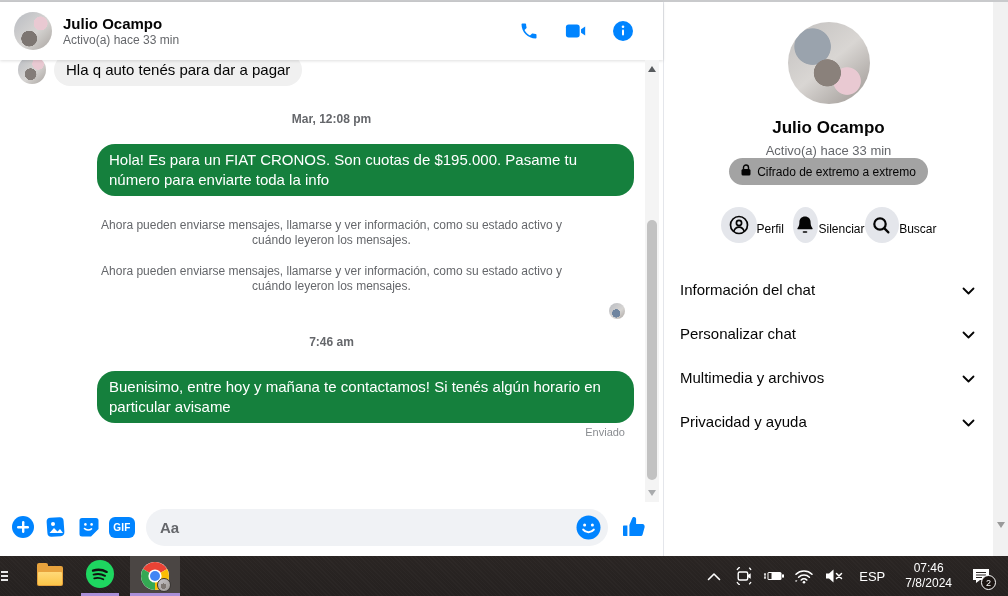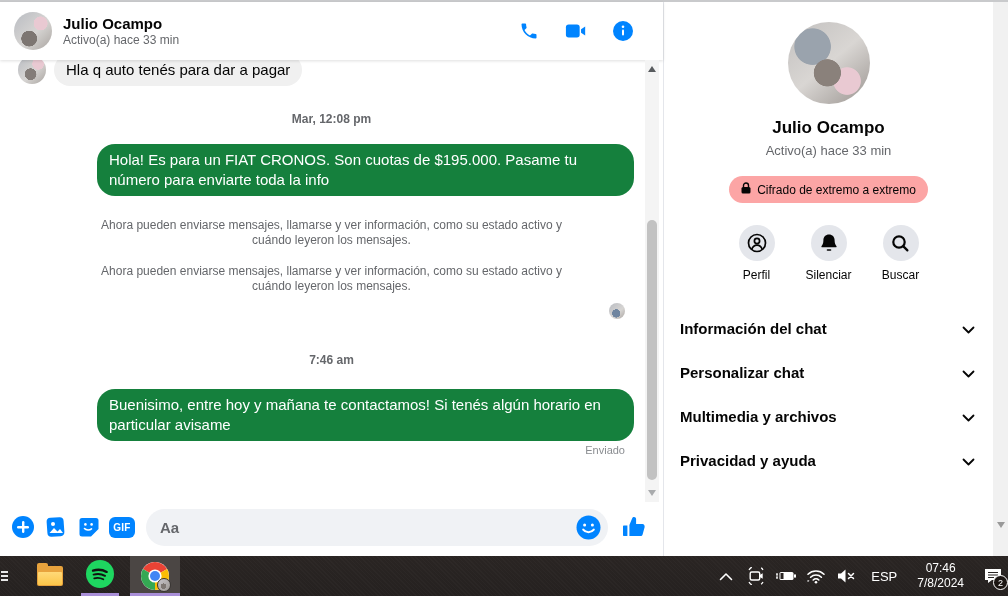--- a/index.html
+++ b/index.html
@@ -27,21 +27,21 @@
   .row { display:flex; align-items:flex-end; }
   .msg-avatar { width:28px; height:28px; border-radius:50%; margin:0 8px 2px 18px; flex:0 0 auto;
     background:radial-gradient(circle at 45% 65%, #837c78 0 24%, transparent 25%),
                radial-gradient(circle at 72% 28%, #e9c9d2 0 20%, transparent 21%),
                linear-gradient(135deg,#b9bcc2 0%, #d7d5d3 55%, #a9a4a0 100%); }
   .bubble { padding:6px 12px; border-radius:18px; line-height:20px; max-width:537px; }
   .bubble.gray { background:#f0f0f0; color:#050505; }
   .bubble.blue { background:#15803d; color:#fff; }
   .row.first { margin-top:-6px; }
   .ts { text-align:center; color:#65676b; font-size:12px; font-weight:600; }
-  .ts1 { margin-top:26px; } .ts2 { margin-top:34px; }
+  .ts1 { margin-top:26px; } .ts2 { margin-top:16px; }
   .sent { margin-left:auto; margin-right:29px; }
   .sent1 { margin-top:18px; } .sent2 { margin-top:22px; }
   .system { width:472px; margin:22px auto 0; text-align:center; font-size:12px; line-height:15px; color:#65676b; }
   .system2 { margin-top:16px; }
   .row2 { margin-top:18px; }
   .seen-avatar { width:16px; height:16px; border-radius:50%; margin:9px 38px 0 auto;
     background:radial-gradient(circle at 45% 65%, #6f85a0 0 30%, transparent 31%),
                linear-gradient(135deg,#b9bcc2 0%, #d7d5d3 60%, #a9a4a0 100%); }
   .delivery { text-align:right; margin:3px 38px 0 auto; font-size:11px; color:#8a8d91; }
 
@@ -65,27 +65,27 @@
 
   
   .sidebar { width:329px; height:554px; background:#fff; display:flex; flex-direction:column; align-items:center; padding-top:20px; overflow:hidden; }
   .sb-avatar { width:82px; height:82px; border-radius:50%;
     background:radial-gradient(circle at 48% 62%, #8a817b 0 20%, transparent 21%),
                radial-gradient(circle at 30% 30%, #9aa3ad 0 22%, transparent 23%),
                radial-gradient(circle at 72% 72%, #e9c9d2 0 16%, transparent 17%),
                linear-gradient(140deg,#c2c0bf 0%, #d9d6d3 50%, #9b9591 100%); }
   .sb-name { margin-top:14px; font-size:17px; font-weight:700; color:#050505; }
   .sb-status { margin-top:5px; font-size:13px; color:#65676b; }
-  .enc-badge { margin-top:18px; display:inline-flex; align-items:center; gap:6px; background:#fca5a5; border-radius:15px; padding:6px 12px; font-size:12px; color:#050505; cursor:pointer; }
+  .enc-badge { display:inline-flex; align-items:center; gap:6px; background:#a3a3a3; border-radius:15px; padding:6px 12px; font-size:12px; color:#050505; cursor:pointer; }
   .sb-actions { margin-top:22px; display:flex; }
-  .sb-action { width:72px; display:flex; flex-direction:column; align-items:center; cursor:pointer; }
+  .sb-action { width:72px; display:flex; flex-direction:row; align-items:center; cursor:pointer; }
   .sb-action-circle { width:36px; height:36px; border-radius:50%; background:#e4e6eb; display:flex; align-items:center; justify-content:center; }
   .sb-action-label { margin-top:7px; font-size:12px; color:#050505; }
   .sb-sections { margin-top:24px; width:100%; }
-  .sb-section { height:44px; display:flex; align-items:center; justify-content:space-between; padding:0 18px 0 16px; font-size:15px; font-weight:700; color:#050505; cursor:pointer; }
+  .sb-section { height:44px; display:flex; align-items:center; justify-content:space-between; padding:0 18px 0 16px; font-size:15px; font-weight:400; color:#050505; cursor:pointer; }
 
   
   .win-scrollbar { width:15px; height:554px; background:#f1f1f1; position:relative; }
   .win-sb-down { position:absolute; bottom:28px; left:0; width:15px; display:flex; justify-content:center; }
   .tri-down2 { width:0; height:0; border-left:4px solid transparent; border-right:4px solid transparent; border-top:6px solid #9a9a9a; }
 
   
   .taskbar { position:absolute; left:0; bottom:0; width:1008px; height:40px; background:
       repeating-linear-gradient(45deg, rgba(255,255,255,.02) 0 1px, transparent 1px 3px),
       linear-gradient(#2a2523,#252120); display:flex; align-items:stretch; }
@@ -96,21 +96,21 @@
   .tb-btn.active { background:#4b4644; }
   .tb-underline { position:absolute; bottom:0; left:3px; right:3px; height:3px; background:#a98fd8; }
   .tb-btn.active .tb-underline { left:0; right:0; }
   
   .folder { position:relative; width:26px; height:20px; }
   .folder .back { position:absolute; inset:0; background:#e8a33d; border-radius:2px; }
   .folder .tab { position:absolute; top:-3px; left:0; width:11px; height:5px; background:#e8a33d; border-radius:2px 2px 0 0; }
   .folder .front { position:absolute; left:1px; right:1px; bottom:1px; height:13px; background:linear-gradient(#ffd978,#fcc64a); border-radius:1px; }
   .folder .band { position:absolute; left:4px; right:4px; bottom:5px; height:5px; background:#6ab1e8; border-radius:1px; }
 
-  .tb-right { margin-left:auto; display:flex; align-items:center; gap:8px; padding-right:0; color:#fff; }
+  .tb-right { margin-left:auto; display:flex; align-items:center; gap:8px; padding-right:12px; color:#fff; }
   .tray-ico { width:22px; height:40px; display:flex; align-items:center; justify-content:center; cursor:pointer; }
   .tray-lang { font-size:13px; padding:0 6px; cursor:pointer; }
   .tray-clock { text-align:center; font-size:12px; line-height:15px; padding:0 6px; cursor:pointer; white-space:nowrap; }
   .action-center { position:relative; width:30px; height:40px; display:flex; align-items:center; justify-content:center; cursor:pointer; }
   .ac-badge { position:absolute; right:0px; bottom:6px; width:15px; height:15px; border-radius:50%; background:#1b1512; border:1.5px solid #fff; color:#fff; font-size:9px; display:flex; align-items:center; justify-content:center; }
 </style>
 </head>
 <body>
 
 <div class="screen">

